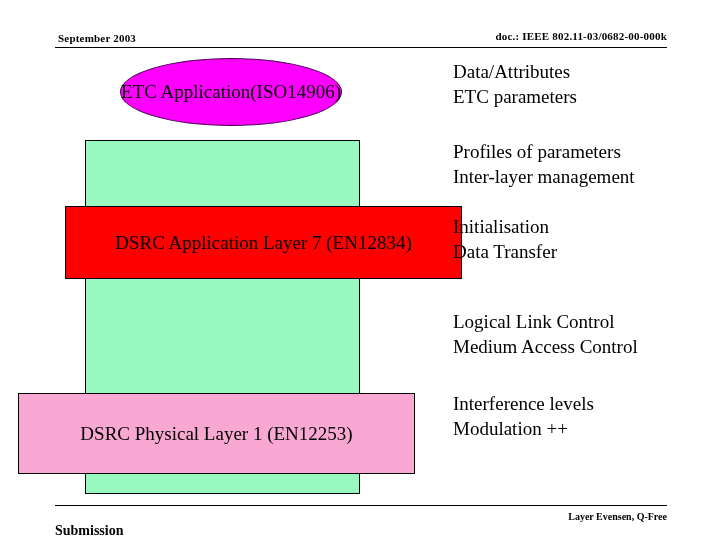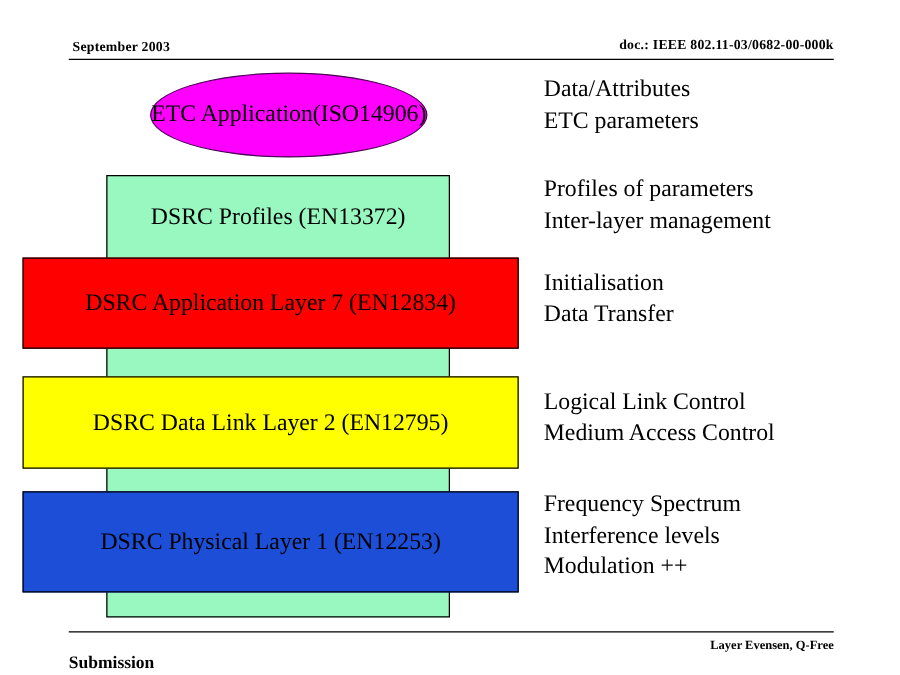--- a/index.html
+++ b/index.html
@@ -104,23 +104,23 @@
   }
   .layer-bar .layer-label,
   .spine-label {
     font-size: 19px;
     line-height: 1;
     color: #000000;
     white-space: nowrap;
     text-align: center;
   }
 
-  #bar-app7   { top: 206px; height: 73px;  background: #FF0000; }
+  #bar-app7   { top: 206px; height: 73px;  background: #FF0000; margin-left: 47px; }
   #bar-dll2   { top: 301px; height: 74px;  background: #FFFF00; }
-  #bar-phy1   { top: 393px; height: 81px;  background: #1d4ed8; }
+  #bar-phy1   { top: 393px; height: 81px;  background: #f9a8d4; }
 
   
   .spine-label-wrap {
     position: absolute;
     left: 85px;
     top: 140px;
     width: 275px;
     height: 66px;
     display: flex;
     align-items: center;
@@ -146,21 +146,21 @@
   .ellipse .ell-line {
     font-size: 19px;
     line-height: 1.18;
     color: #000000;
     white-space: nowrap;
   }
 
   
   .notes-group {
     position: absolute;
-    left: 435px;
+    left: 453px;
     width: 265px;
   }
   .notes-group .note-line {
     font-size: 19px;
     line-height: 1.3;
     color: #000000;
     white-space: nowrap;
   }
   #notes-0 { top: 60px; }
   #notes-1 { top: 140px; }
@@ -172,31 +172,25 @@
 <body>
 
 <div id="header-date">September 2003</div>
 <div id="header-doc">doc.: IEEE 802.11-03/0682-00-000k</div>
 <div id="header-rule"></div>
 
 <div id="diagram">
 
   <div class="spine"></div>
 
-  <div class="spine-label-wrap">
-    <span class="spine-label">DSRC Profiles (EN13372)</span>
-  </div>
 
   <div class="layer-bar" id="bar-app7">
     <span class="layer-label">DSRC Application Layer 7 (EN12834)</span>
   </div>
 
-  <div class="layer-bar" id="bar-dll2">
-    <span class="layer-label">DSRC Data Link Layer 2 (EN12795)</span>
-  </div>
 
   <div class="layer-bar" id="bar-phy1">
     <span class="layer-label">DSRC Physical Layer 1 (EN12253)</span>
   </div>
 
   <div class="ellipse">
     <span class="ell-line">ETC Application</span>
     <span class="ell-line">(ISO14906)</span>
   </div>
 
@@ -214,21 +208,20 @@
     <div class="note-line">Initialisation</div>
     <div class="note-line">Data Transfer</div>
   </div>
 
   <div class="notes-group" id="notes-3">
     <div class="note-line">Logical Link Control</div>
     <div class="note-line">Medium Access Control</div>
   </div>
 
   <div class="notes-group" id="notes-4">
-    <div class="note-line">Frequency Spectrum</div>
     <div class="note-line">Interference levels</div>
     <div class="note-line">Modulation ++</div>
   </div>
 
 </div>
 
 <div id="footer-rule"></div>
 <div id="footer-left">Submission</div>
 <div id="footer-right">Layer Evensen, Q-Free</div>
 

